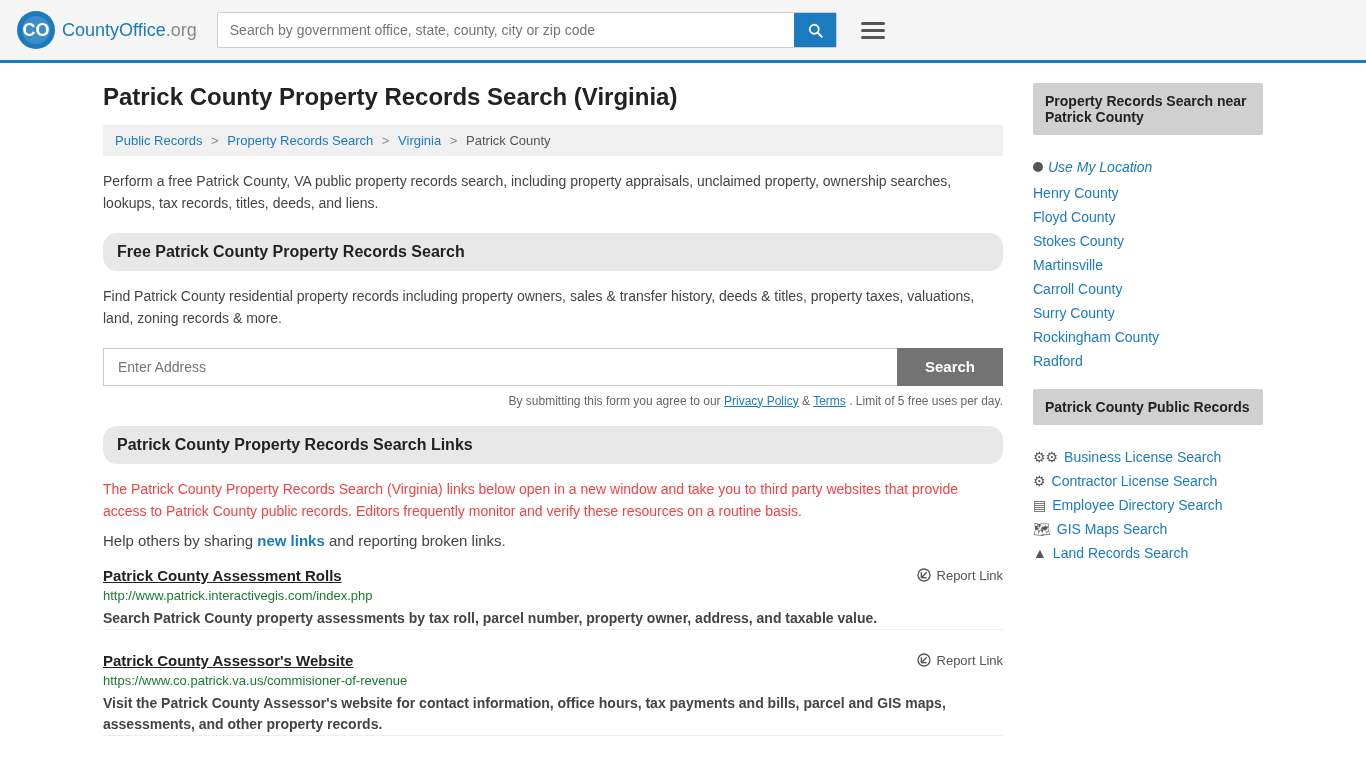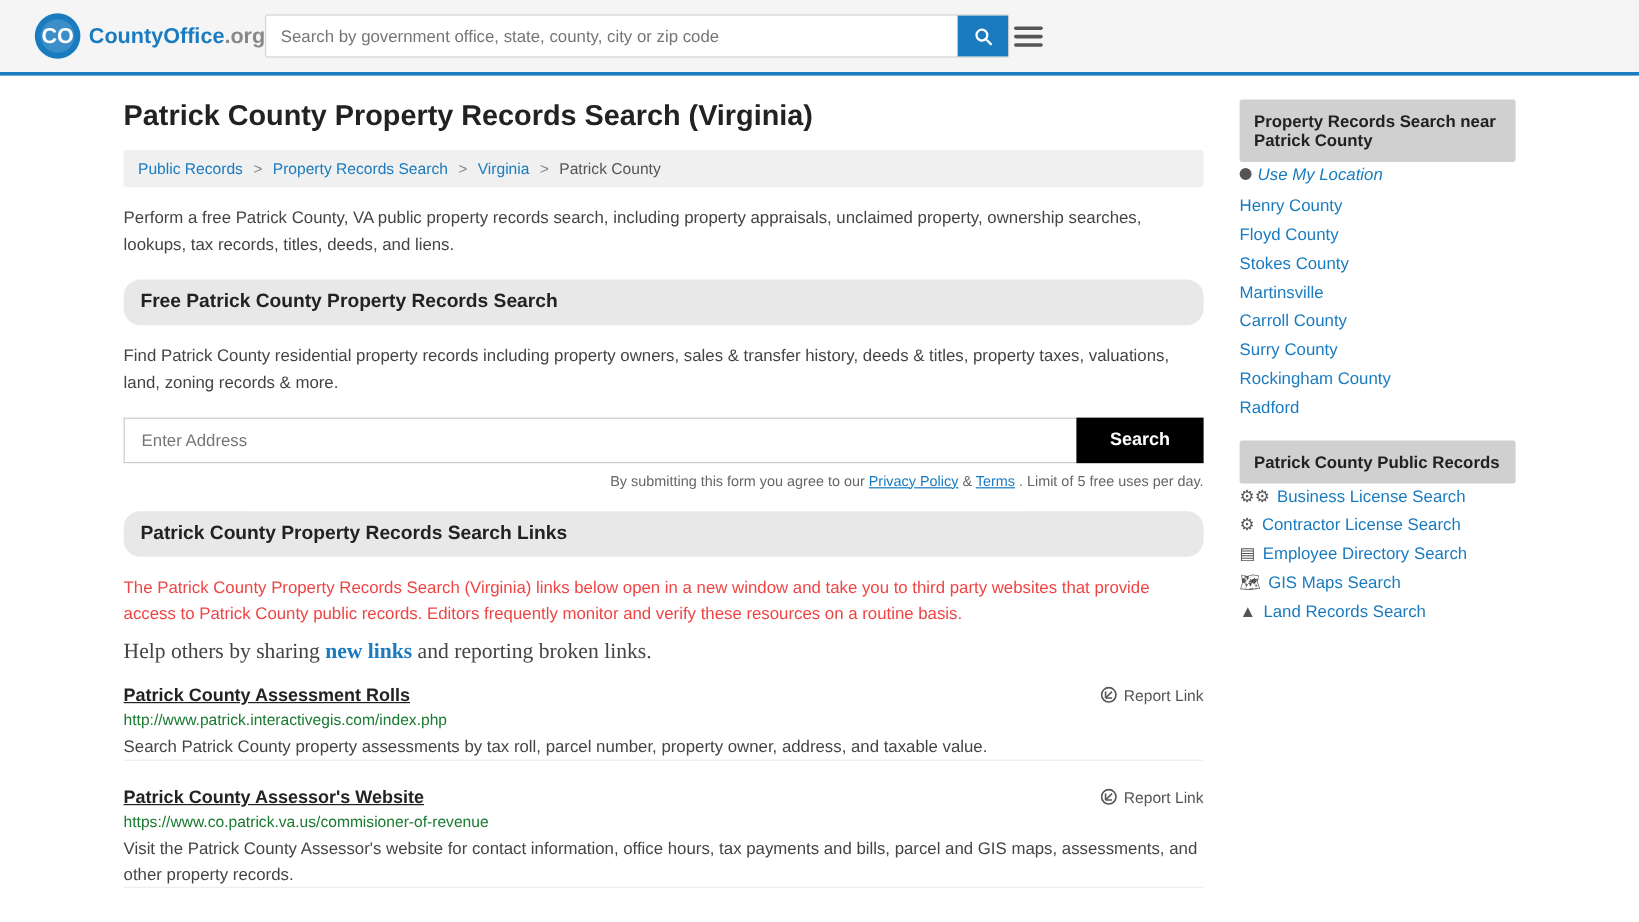--- a/index.html
+++ b/index.html
@@ -2,37 +2,38 @@
 <html><head>
   <meta charset="utf-8">
   <style>
     * { box-sizing: border-box; margin: 0; padding: 0; }
     body { font-family: Arial, sans-serif; font-size: 14px; color: #333; background: #fff; }
 
     
     .header {
       background: #f5f5f5;
       border-bottom: 3px solid #1a7bbf;
-      padding: 10px 28px;
-      display: flex;
-      align-items: center;
+      padding: 10px 16px;
+      display: flex;
+      align-items: center;
+      gap: 20px;
     }
     .logo-area {
       display: flex;
       align-items: center;
       gap: 6px;
       text-decoration: none;
     }
     .logo-icon {
       width: 40px;
       height: 40px;
     }
     .logo-text {
       font-size: 18px;
-      font-weight: bold;
+      font-weight: normal;
       color: #333;
     }
     .logo-text span {
       color: #1a7bbf;
     }
     .search-bar-container {
       flex: 1;
       max-width: 620px;
       display: flex;
       align-items: center;
@@ -133,21 +134,21 @@
     .address-input {
       flex: 1;
       border: 1px solid #ccc;
       border-right: none;
       padding: 10px 14px;
       font-size: 14px;
       outline: none;
       color: #999;
     }
     .search-button {
-      background: #000000;
+      background: #737373;
       color: #fff;
       border: none;
       padding: 10px 28px;
       font-size: 15px;
       font-weight: bold;
       cursor: pointer;
     }
     .form-disclaimer {
       font-size: 12px;
       color: #666;
@@ -157,24 +158,23 @@
     .form-disclaimer a { color: #1a7bbf; }
 
     
     .links-section-desc {
       font-size: 14px;
       line-height: 1.6;
       color: #ef4444;
       margin-bottom: 10px;
     }
     .share-links-text {
-      font-size: 18px;
+      font-size: 15px;
       color: #444;
       margin-bottom: 18px;
-      font-family: Liberation Serif, serif;
     }
     .share-links-text a { color: #1a7bbf; text-decoration: none; font-weight: bold; }
 
     
     .record-item {
       margin-bottom: 22px;
       border-bottom: 1px solid #eee;
     }
     .record-item-header {
       display: flex;
@@ -204,30 +204,31 @@
     .record-url {
       color: #1a7a30;
       font-size: 13px;
       margin-bottom: 5px;
       word-break: break-all;
     }
     .record-desc {
       font-size: 14px;
       line-height: 1.5;
       color: #444;
+      font-weight: bold;
     }
 
     
     .sidebar-section-heading {
       background: #d0d0d0;
       padding: 10px 12px;
       font-size: 14px;
       font-weight: bold;
       color: #222;
-      margin-bottom: 2px;
+      margin-bottom: 24px;
       border-radius: 2px;
     }
     .sidebar-nearby-list {
       list-style: none;
       margin-bottom: 20px;
     }
     .sidebar-nearby-list li {
       margin-bottom: 8px;
     }
     .sidebar-nearby-list a {

